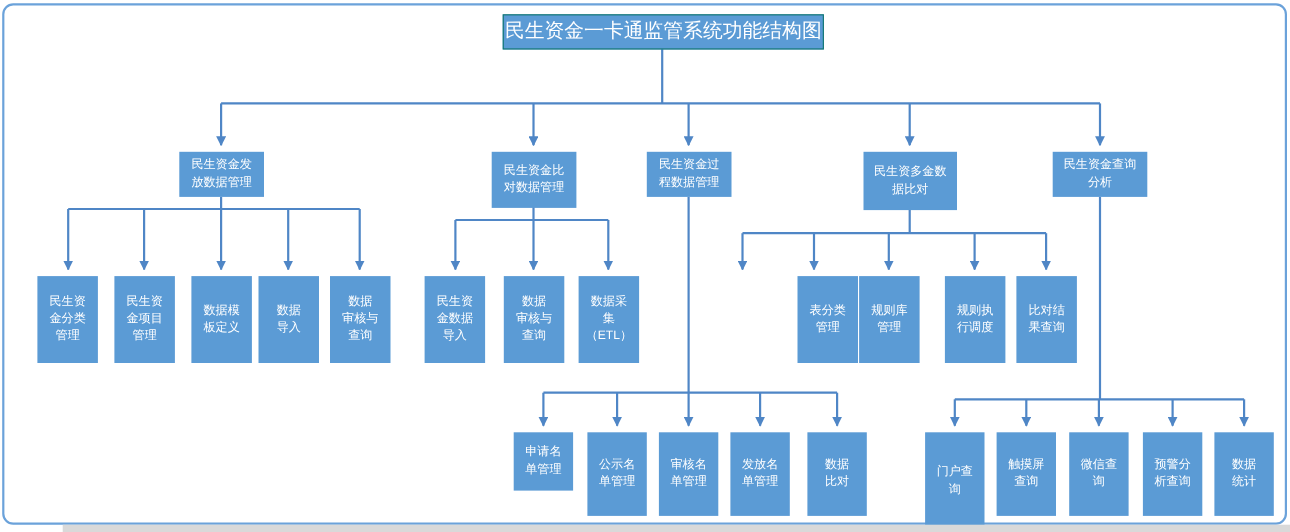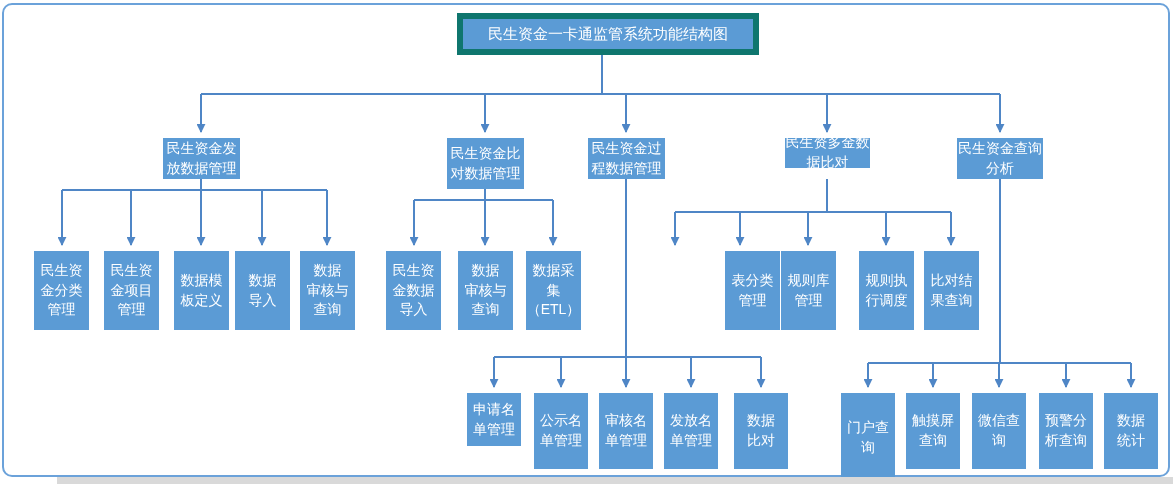--- a/index.html
+++ b/index.html
@@ -17,23 +17,23 @@
     background:var(--bottom-strip,#d9d9d9);z-index:5;
   }
   svg.connectors{position:absolute;left:0;top:0;z-index:1;pointer-events:none;}
   svg.connectors path{stroke:var(--connector,#4f86c6);stroke-width:2;fill:none;}
   svg.connectors .arrowhead{fill:var(--connector,#4f86c6);stroke:none;}
   .node{
     position:absolute;z-index:2;
     background:var(--node-fill,#5b9bd5);color:var(--node-text,#ffffff);
     display:flex;align-items:center;justify-content:center;
     text-align:center;white-space:pre-line;
-    font-size:14px;line-height:1.42;
+    font-size:11px;line-height:1.42;
   }
-  .node.root{font-size:15px;line-height:1.2;border:6px solid #0f766e;text-align:center;}
+  .node.root{font-size:18px;line-height:1.2;border:1px solid #0f766e;text-align:center;}
 </style>
 </head>
 <body>
 
 <div class="canvas">
 
   <svg class="connectors" width="1173" height="484" viewBox="0 0 1173 484">
     <defs>
       <marker id="arw" viewBox="0 0 10 10" refX="9" refY="5" markerWidth="4.5" markerHeight="4.5" orient="auto">
         <path class="arrowhead" d="M0,0 L10,5 L0,10 Z"></path>
@@ -100,21 +100,21 @@
   </svg>
 
   <div class="node root" style="left:457px;top:13px;width:290px;height:30px">民生资金一卡通监管系统功能结构图</div>
 
   <div class="node" style="left:163px;top:138px;width:77px;height:41px">民生资金发
 放数据管理</div>
   <div class="node" style="left:447px;top:138px;width:77px;height:51px">民生资金比
 对数据管理</div>
   <div class="node" style="left:588px;top:138px;width:77px;height:41px">民生资金过
 程数据管理</div>
-  <div class="node" style="left:785px;top:138px;width:85px;height:30px">民生资多金数
+  <div class="node" style="left:785px;top:138px;width:85px;height:53px">民生资多金数
 据比对</div>
   <div class="node" style="left:957px;top:138px;width:86px;height:41px">民生资金查询
 分析</div>
 
   <div class="node" style="left:34px;top:251px;width:55px;height:79px">民生资
 金分类
 管理</div>
   <div class="node" style="left:104px;top:251px;width:55px;height:79px">民生资
 金项目
 管理</div>

